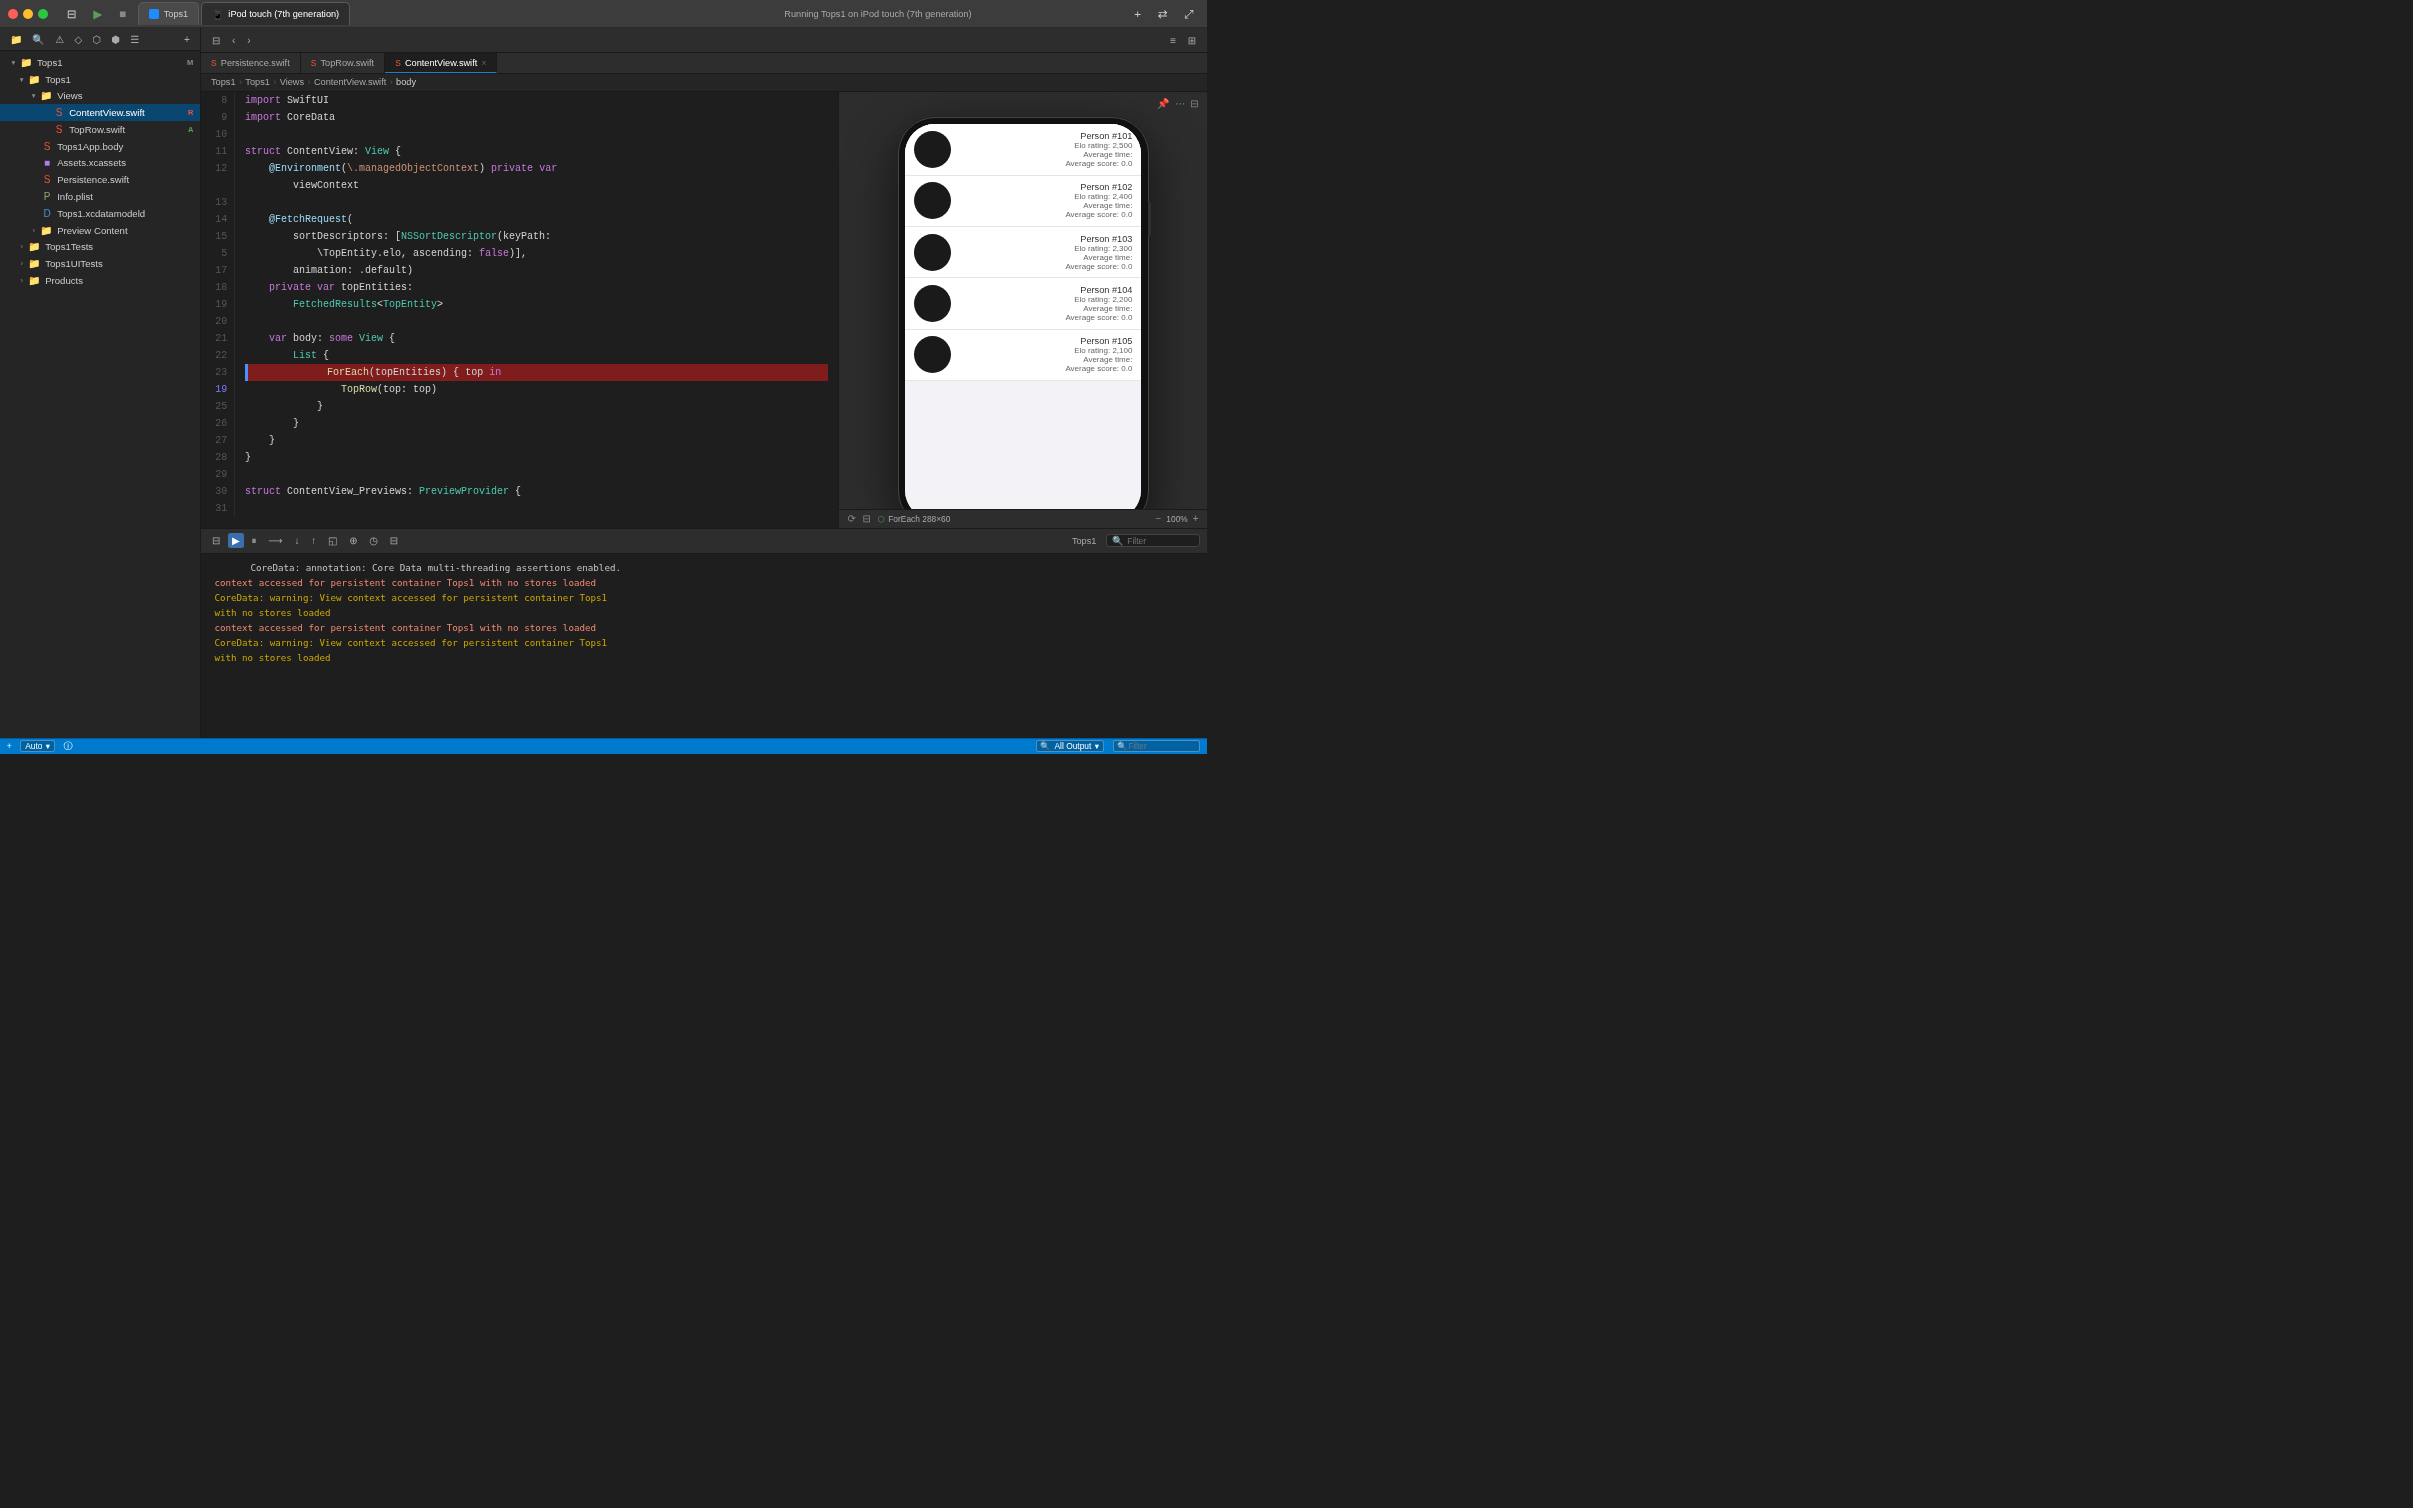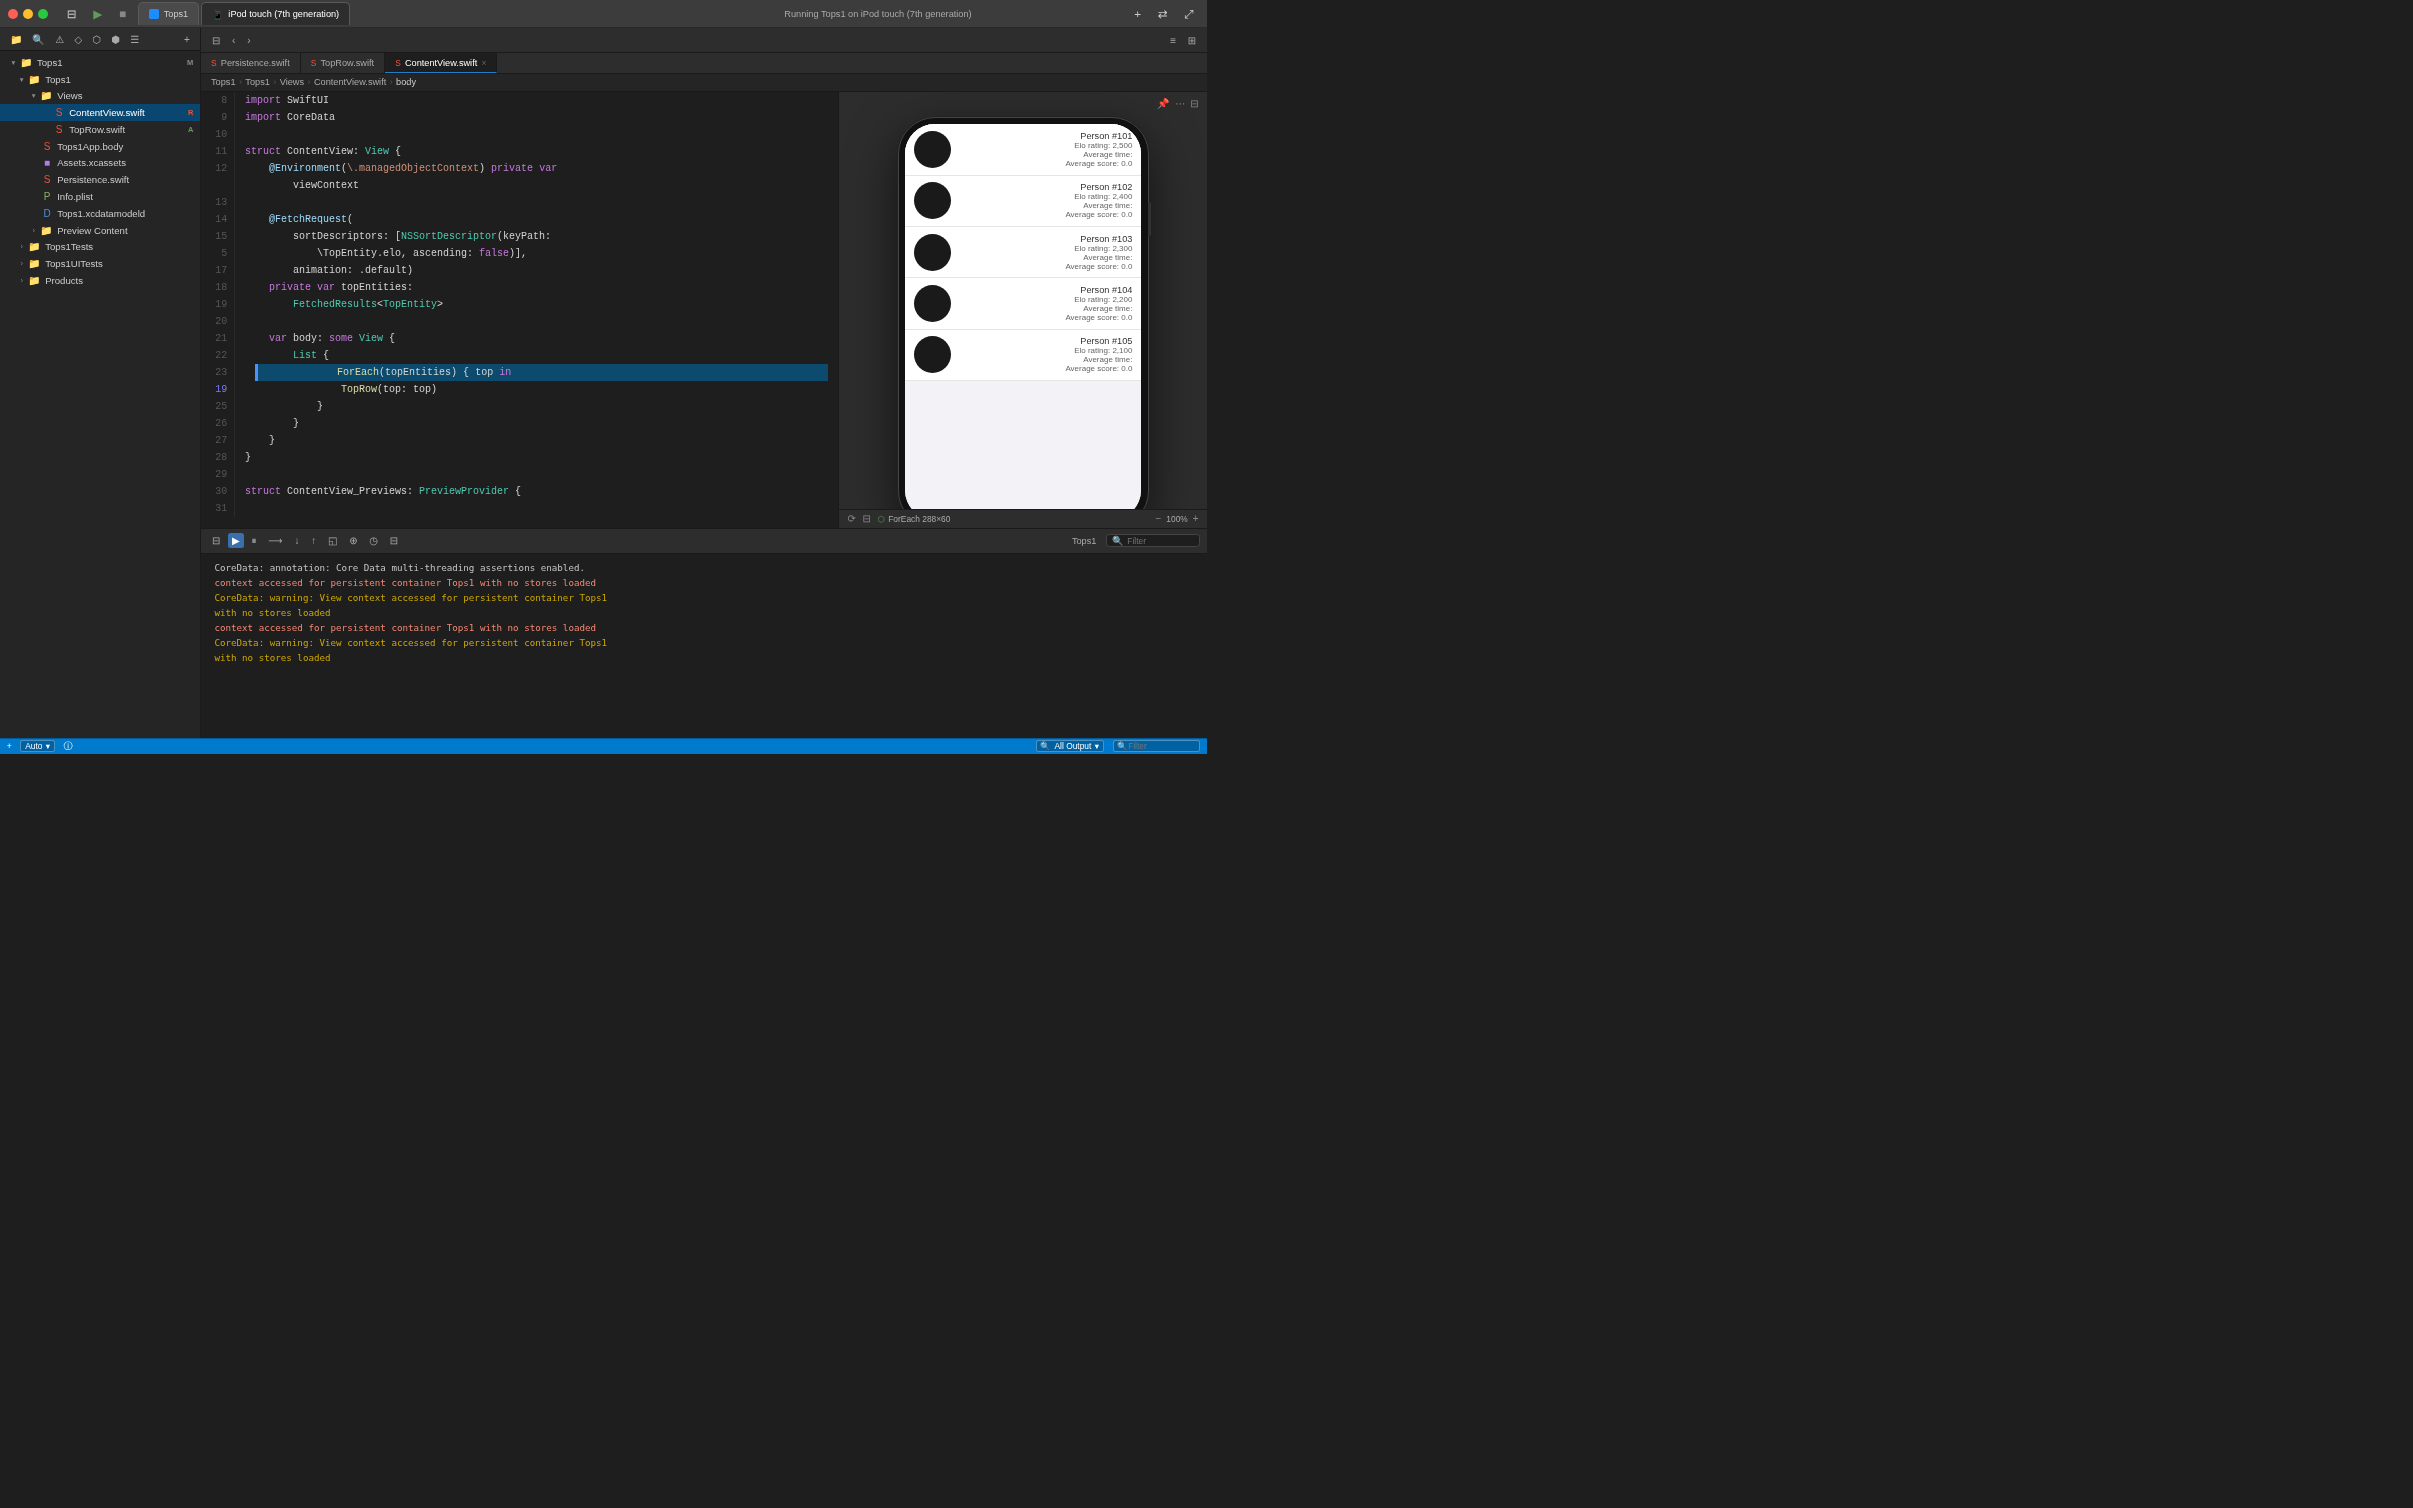--- a/index.html
+++ b/index.html
@@ -97,21 +97,21 @@
     }
     .code-lines { display: flex; }
     .line-numbers {
       min-width: 34px; text-align: right; padding: 0 6.7px;
       color: #555; user-select: none; background: #1e1e1e;
       border-right: 0.8px solid #2a2a2a; position: sticky; left: 0;
     }
     .line-number { height: 17px; display: flex; align-items: center; justify-content: flex-end; }
     .code-content { padding: 0 10px; flex: 1; }
     .code-line { height: 17px; white-space: pre; display: flex; align-items: flex-start; }
-    .code-line.highlighted { background: #0c4a6e; margin-left: 10px; }
+    .code-line.highlighted { background: #7f1d1d; }
 
     
     .kw { color: #c678dd; }
     .kw-type { color: #4ec9b0; }
     .kw-func { color: #dcdcaa; }
     .str { color: #ce9178; }
     .plain { color: #d4d4d4; }
     .env-attr { color: #9cdcfe; }
 
     
@@ -148,21 +148,21 @@
     .bottom-btn { background: none; border: none; color: #aaa; cursor: pointer; padding: 1.7px 4.2px; font-size: 10px; }
     .bottom-btn.active { color: #fff; background: #3a6fad; border-radius: 2.5px; }
     .bottom-content {
       flex: 1; overflow: auto; padding: 6.7px 13.4px;
       font-family: 'SF Mono', 'Menlo', monospace; font-size: 9.2px;
       color: #c5c5c5; background: #1e1e1e;
     }
     .log-line { line-height: 15px; }
     .log-line.error { color: #f48771; }
     .log-line.warning { color: #cca700; }
-    .log-line.info { color: #c5c5c5; }
+    .log-line.info { color: #c5c5c5; margin-left: 36px; }
 
     
     .status-bar {
       display: flex; align-items: center; height: 18.4px;
       background: #007acc; color: #fff; padding: 0 6.7px;
       font-size: 8.4px; justify-content: space-between;
       border-top: 0.8px solid #005a9e;
     }
     .status-left { display: flex; gap: 8.4px; align-items: center; }
     .status-right { display: flex; gap: 8.4px; align-items: center; }

